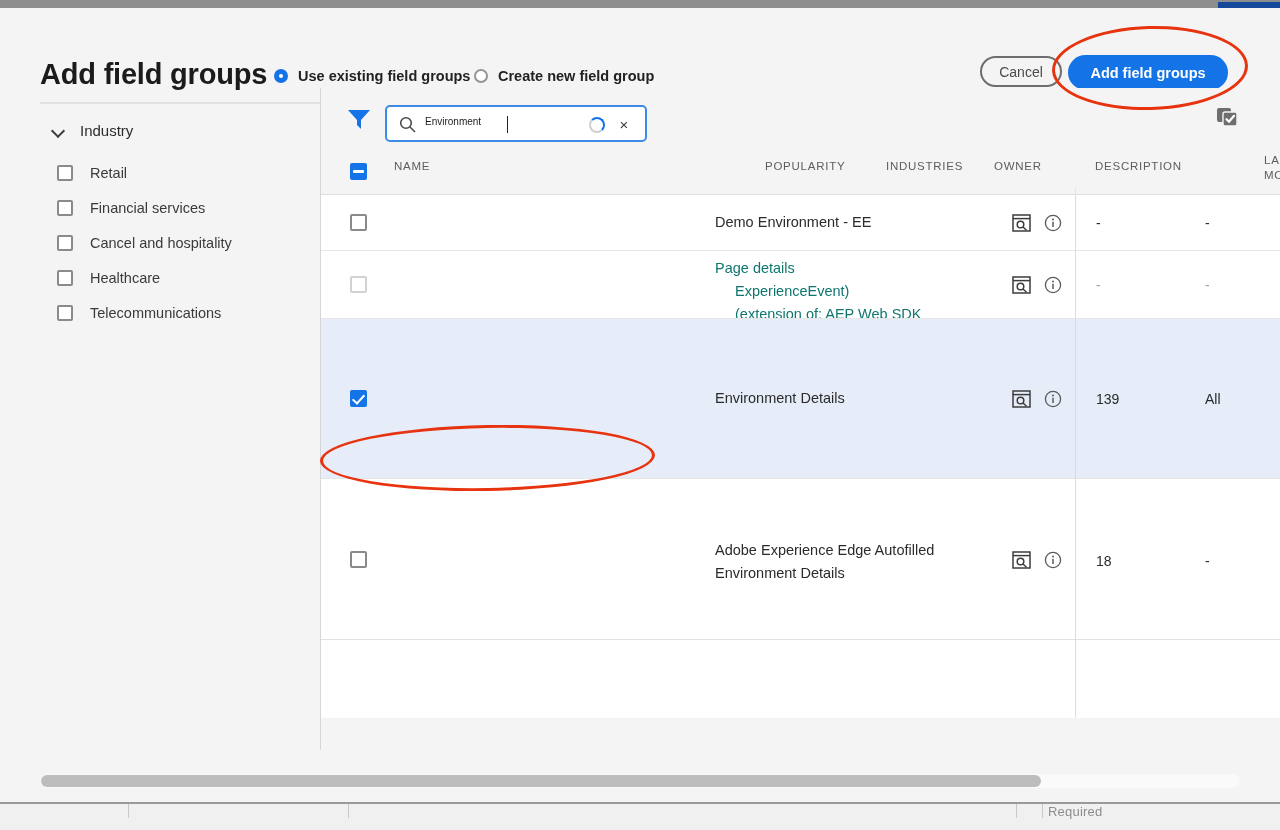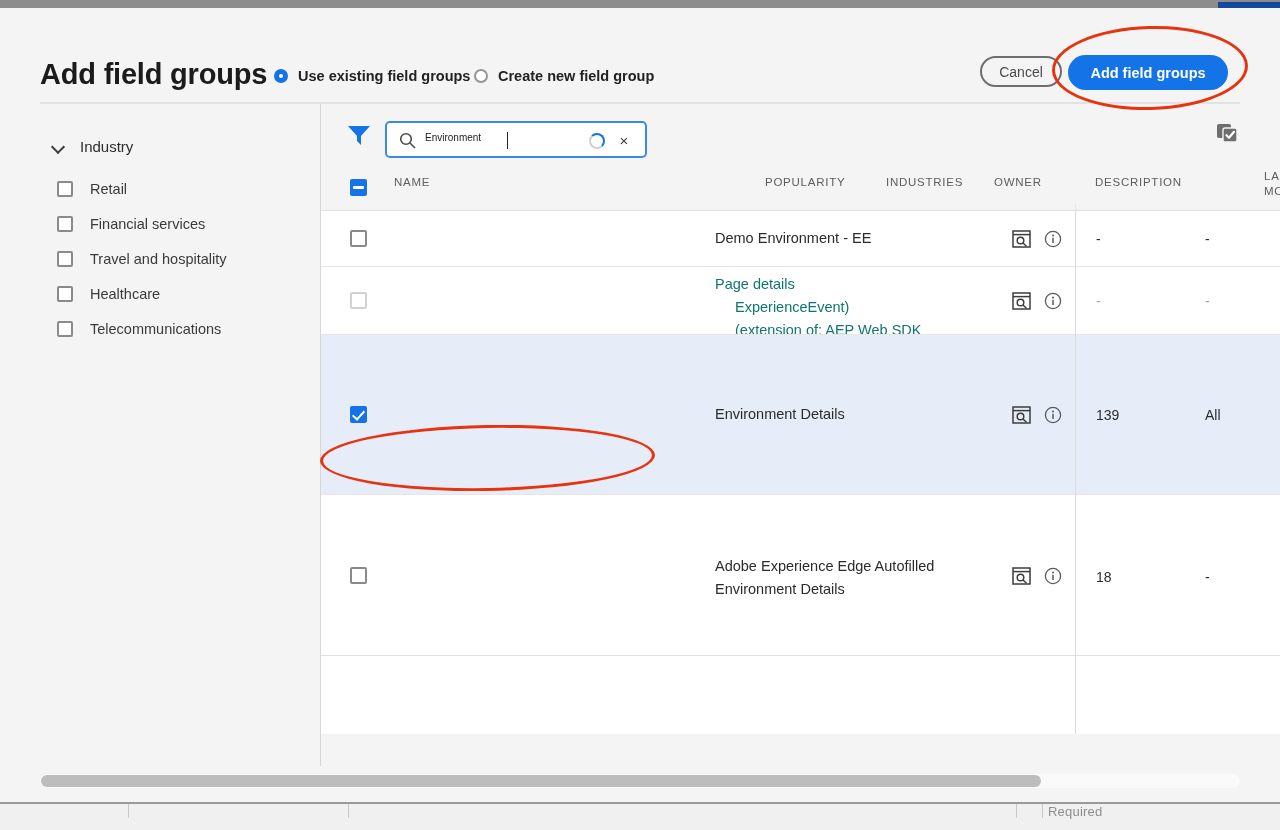--- a/index.html
+++ b/index.html
@@ -95,21 +95,21 @@
   .annot-ellipse {
     position: absolute; border: 3px solid #e8330f; border-radius: 50%;
     pointer-events: none; background: transparent;
   }
   #annot-add-button { left: 1052px; top: 18px; width: 196px; height: 84px;
     transform: rotate(-1.5deg); }
   #annot-row-checkbox { left: 320px; top: 417px; width: 335px; height: 66px;
     transform: rotate(-1deg); }
 
   
-  #modal-body { position: absolute; left: 0; top: 96px; width: 1088px; height: 662px; padding-left: 45px; }
+  #modal-body { position: absolute; left: 0; top: 80px; width: 1088px; height: 662px; padding-left: 45px; }
 
   
   #sidebar { position: absolute; left: 0; top: 0; width: 320px; height: 662px; }
   #sidebar-group-header {
     position: absolute; left: 52px; top: 34px;
     display: flex; align-items: center; cursor: pointer;
   }
   #sidebar-group-header .chev {
     width: 14px; height: 14px; margin-right: 14px; position: relative; flex: 0 0 auto;
   }
@@ -277,21 +277,21 @@
       <div class="sb-item" style="top:77px">
         <span class="sb-box"></span>
         <span class="sb-text">Retail</span>
       </div>
       <div class="sb-item" style="top:112px">
         <span class="sb-box"></span>
         <span class="sb-text">Financial services</span>
       </div>
       <div class="sb-item" style="top:147px">
         <span class="sb-box"></span>
-        <span class="sb-text">Travel and hospitality</span>
+        <span class="sb-text">Cancel and hospitality</span>
       </div>
       <div class="sb-item" style="top:182px">
         <span class="sb-box"></span>
         <span class="sb-text">Healthcare</span>
       </div>
       <div class="sb-item" style="top:217px">
         <span class="sb-box"></span>
         <span class="sb-text">Telecommunications</span>
       </div>
     </div>

